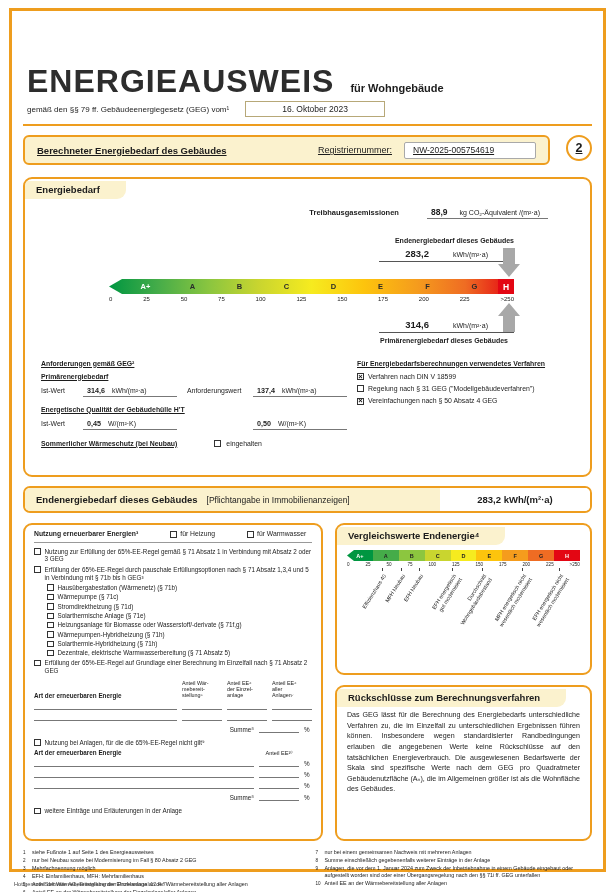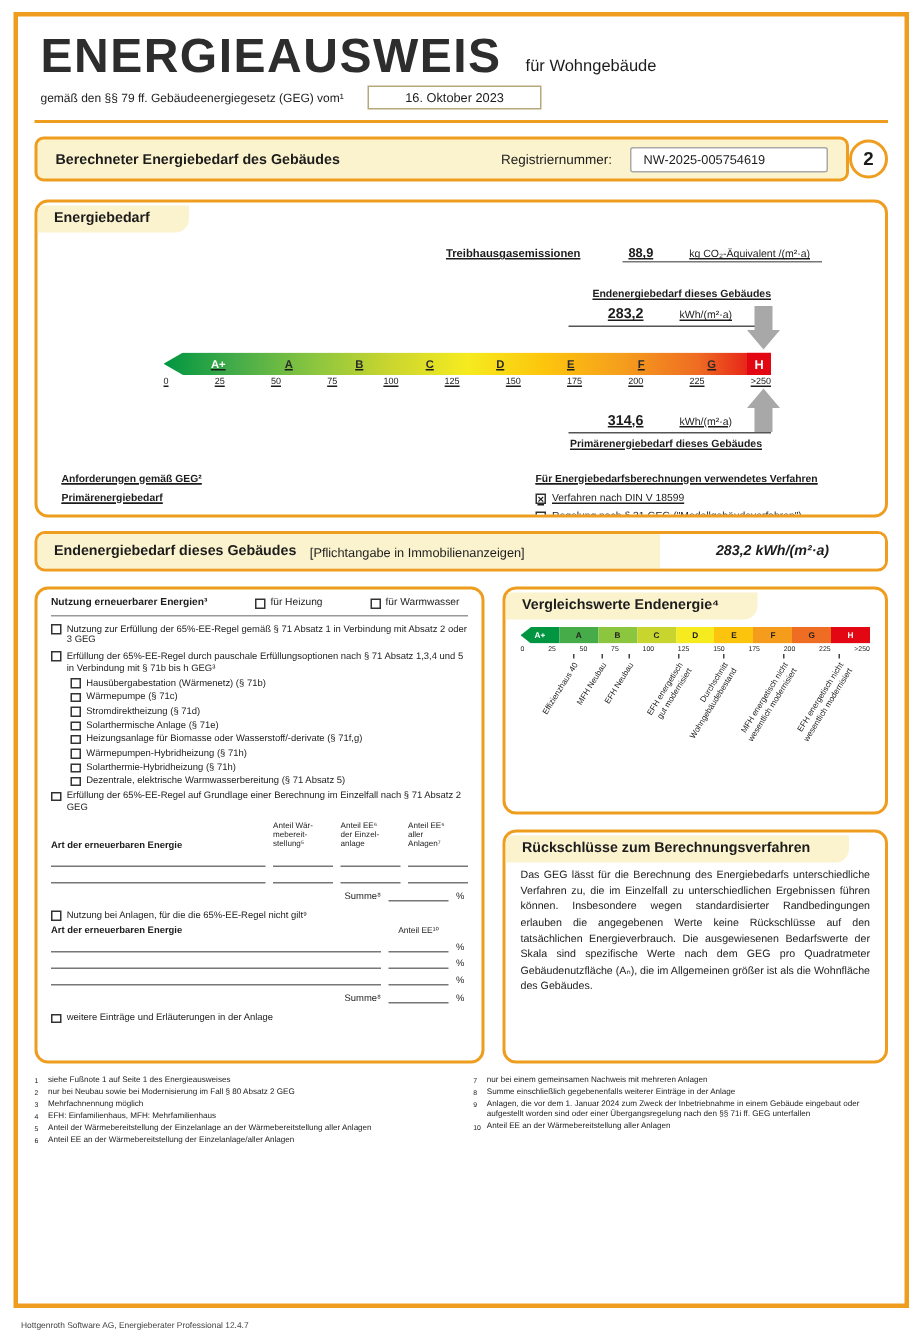--- a/index.html
+++ b/index.html
@@ -8,47 +8,47 @@
     --agray:#a8a8a8;
     --ink:#1c1c1c;
   }
   *{margin:0;padding:0;box-sizing:border-box;}
   html,body{width:615px;height:892px;}
   body{font-family:"Liberation Sans","DejaVu Sans",sans-serif;background:#fff;color:var(--ink);position:relative;overflow:hidden;}
 
   .frame{position:absolute;left:9px;top:8px;right:9px;bottom:20px;border:3px solid var(--accent);background:#fff;padding:4px 11px 6px;}
 
   
-  .header{padding:6px 4px 7px;border-bottom:2px solid var(--accent);}
+  .header{padding:6px 4px 7px;border-bottom:2px solid var(--accent);margin-top:44px;}
   .title-row{display:flex;align-items:flex-end;}
   .main-title{font-size:32px;font-weight:bold;letter-spacing:1px;color:#2d2d2d;line-height:1;}
-  .for-label{font-size:11px;font-weight:normal;margin-left:16px;margin-bottom:3px;white-space:nowrap;}
+  .for-label{font-size:11px;font-weight:bold;margin-left:16px;margin-bottom:3px;white-space:nowrap;}
   .law-row{display:flex;align-items:center;margin-top:4px;}
   .law-line{font-size:8px;}
-  .date-box{margin-left:16px;border:1px solid #b7a878;padding:2px 24px;font-size:8.5px;}
-
-  
-  .meta-row{display:flex;align-items:center;gap:0;margin-top:9px;}
+  .date-box{margin-left:16px;border:1px solid #b7a878;padding:2px 36px;font-size:8.5px;}
+
+  
+  .meta-row{display:flex;gap:16px;margin-top:9px;text-decoration:underline;}
   .meta-bar{flex:1;background:var(--cream);border:2px solid var(--accent);border-radius:6px;height:30px;display:flex;align-items:center;padding:0 12px;}
   .meta-label{font-weight:bold;font-size:9.5px;}
   .reg-label{margin-left:auto;font-size:9px;}
   .reg-box{margin-left:12px;background:#fff;border:1px solid #a9a9a9;border-radius:2px;padding:2.5px 8px;font-size:8.5px;width:132px;}
   .page-circle{width:26px;height:26px;border-radius:50%;border:2px solid var(--accent);background:#fff;display:flex;align-items:center;justify-content:center;font-weight:bold;font-size:12.5px;flex-shrink:0;}
 
   
   .box{border:2px solid var(--accent);border-radius:9px;background:#fff;overflow:hidden;}
   .box-title{display:inline-block;background:var(--cream);font-weight:bold;font-size:9.5px;padding:3px 26px 4px 11px;border-bottom-right-radius:9px;}
 
   
-  .energy-box{margin-top:12px;height:212px;text-decoration:underline;}
+  .energy-box{margin-top:12px;height:300px;}
   .energy-body{padding:2px 16px 0;}
   .scale-area{margin-left:68px;margin-right:60px;position:relative;}
   .ghg-row{display:flex;justify-content:flex-end;align-items:baseline;margin:6px -34px 18px 0;}
   .ghg-label{font-weight:bold;font-size:7.5px;margin-right:28px;}
-  .ghg-group{display:flex;align-items:baseline;gap:24px;border-bottom:0.8px solid #777;padding:0 8px 1px 4px;}
+  .ghg-group{display:flex;align-items:baseline;gap:12px;border-bottom:0.8px solid #777;padding:0 8px 1px 4px;}
   .ghg-value{font-weight:bold;font-size:8.5px;}
   .ghg-unit{font-size:7px;}
   .end-label{text-align:right;font-size:7px;font-weight:bold;margin-bottom:4px;}
   .value-row{display:flex;justify-content:flex-end;align-items:baseline;gap:24px;border-bottom:1px solid #555;width:135px;margin-left:auto;padding:0 26px 2px 0;font-size:7px;}
   .value-row b{font-size:9.5px;}
   .value-row.top{margin-bottom:17px;}
   .value-row.bottom{margin-top:17px;}
   .primary-label{text-align:right;font-size:7px;font-weight:bold;margin-top:4px;padding-right:6px;}
 
   .bar-wrap{position:relative;}
@@ -81,21 +81,21 @@
   .summer-row{display:flex;align-items:center;gap:5px;margin-top:10px;font-size:6.9px;}
   .summer-row .cb{margin-left:32px;}
   .opt-row{display:flex;gap:4px;margin-bottom:4px;font-size:6.9px;align-items:flex-start;line-height:1.2;}
   .cb{width:7px;height:7px;border:1px solid #333;display:inline-flex;align-items:center;justify-content:center;font-size:7.5px;font-weight:bold;line-height:1;flex-shrink:0;background:#fff;color:#111;margin-top:0.5px;}
 
   
   .endbar{margin-top:9px;border:2px solid var(--accent);border-radius:7px;display:flex;align-items:stretch;height:27px;overflow:hidden;}
   .endbar-left{flex:1;background:var(--cream);display:flex;align-items:center;gap:9px;padding:0 11px;}
   .endbar-label{font-weight:bold;font-size:9.5px;}
   .endbar-bracket{font-size:8.5px;}
-  .endbar-right{width:150px;background:#fff;display:flex;align-items:center;justify-content:center;font-weight:bold;font-size:9.5px;font-style:italic;}
+  .endbar-right{width:150px;background:#fff;display:flex;align-items:center;justify-content:center;font-weight:bold;font-size:9.5px;}
 
   
   .two-col{display:flex;gap:12px;margin-top:10px;height:318px;}
   .ren-box{width:300px;flex-shrink:0;}
   .right-col{flex:1;display:flex;flex-direction:column;gap:10px;}
   .cmp-box{height:152px;flex-shrink:0;}
   .expl-box{flex:1;}
 
   
   .ren-body{padding:4px 9px 6px;font-size:6.3px;}

